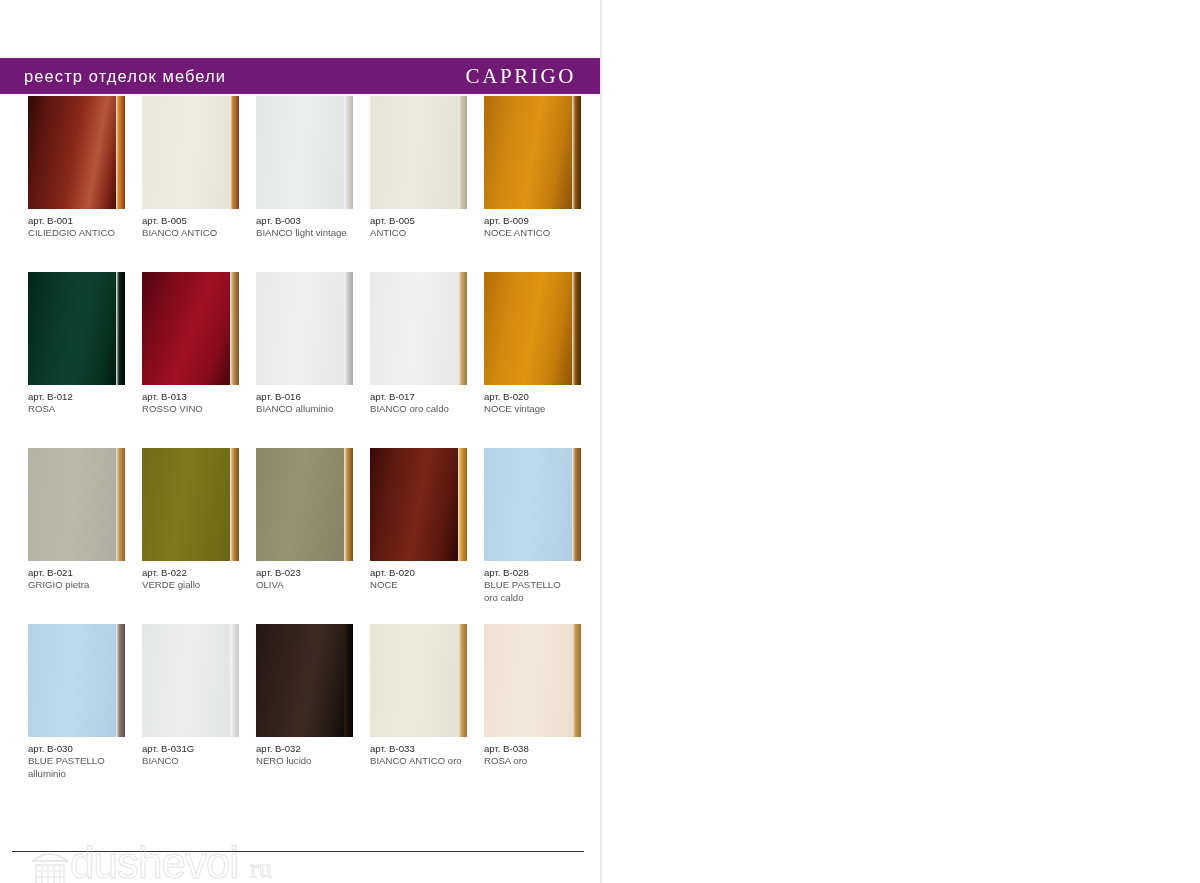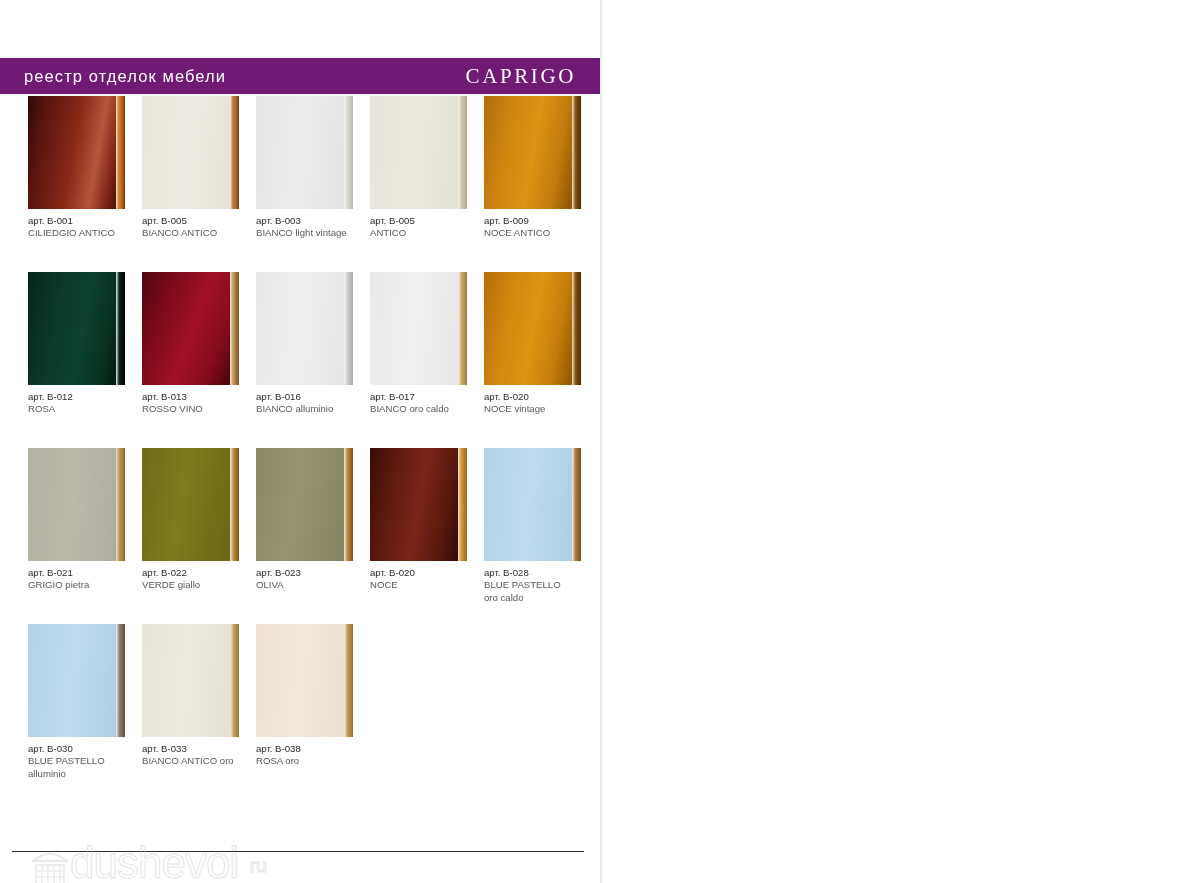--- a/index.html
+++ b/index.html
@@ -158,22 +158,22 @@
     letter-spacing: -1px;
     font-family: "Liberation Sans", sans-serif;
     color: transparent;
     -webkit-text-stroke: 1.3px #cfd3d6;
     line-height: 1;
   }
   .wm-ru {
     position: absolute;
     left: 236px;
     top: 12px;
-    font-size: 19px;
-    font-family: Liberation Sans, sans-serif;
+    font-size: 26px;
+    font-family: Liberation Serif, serif;
     color: transparent;
     -webkit-text-stroke: 1.3px #cfd3d6;
     line-height: 1;
   }
   .wm-icon {
     position: absolute;
     left: 16px;
     top: 2px;
     width: 40px;
     height: 42px;
@@ -377,20 +377,44 @@
           <div class="swatch">
             <div class="swatch-body" style="background: linear-gradient(95deg, rgb(180, 210, 230) 0%, rgb(190, 218, 236) 50%, rgb(176, 206, 227) 100%);"></div>
             <div class="swatch-edge">
               <i style="background: linear-gradient(90deg, rgb(238, 243, 247) 0%, rgb(140, 122, 112) 40%, rgb(94, 78, 70) 100%);"></i>
             </div>
           </div>
           <div class="label">
             <div class="art">арт. B-030</div>
             <div class="name">BLUE PASTELLO</div>
             <div class="name2">alluminio</div>
+          </div>
+        </div>
+        <div class="cell">
+          <div class="swatch">
+            <div class="swatch-body" style="background: linear-gradient(95deg, rgb(228, 230, 230) 0%, rgb(237, 237, 237) 50%, rgb(226, 228, 228) 100%);"></div>
+            <div class="swatch-edge">
+              <i style="background: linear-gradient(90deg, rgb(247, 247, 247) 0%, rgb(222, 223, 223) 45%, rgb(198, 200, 200) 100%);"></i>
+            </div>
+          </div>
+          <div class="label">
+            <div class="art">арт. B-031G</div>
+            <div class="name">BIANCO</div>
+          </div>
+        </div>
+        <div class="cell">
+          <div class="swatch">
+            <div class="swatch-body" style="background: linear-gradient(100deg, rgb(36, 24, 21) 0%, rgb(51, 34, 28) 35%, rgb(60, 42, 34) 60%, rgb(38, 26, 21) 85%, rgb(19, 12, 10) 100%);"></div>
+            <div class="swatch-edge">
+              <i style="background: linear-gradient(90deg, rgb(42, 28, 22) 0%, rgb(18, 12, 8) 50%, rgb(5, 3, 3) 100%);"></i>
+            </div>
+          </div>
+          <div class="label">
+            <div class="art">арт. B-032</div>
+            <div class="name">NERO lucido</div>
           </div>
         </div>
         <div class="cell">
           <div class="swatch">
             <div class="swatch-body" style="background: linear-gradient(95deg, rgb(231, 228, 216) 0%, rgb(237, 234, 222) 50%, rgb(228, 225, 212) 100%);"></div>
             <div class="swatch-edge">
               <i style="background: linear-gradient(90deg, rgb(244, 241, 232) 0%, rgb(201, 160, 87) 40%, rgb(154, 116, 48) 100%);"></i>
             </div>
           </div>
           <div class="label">

